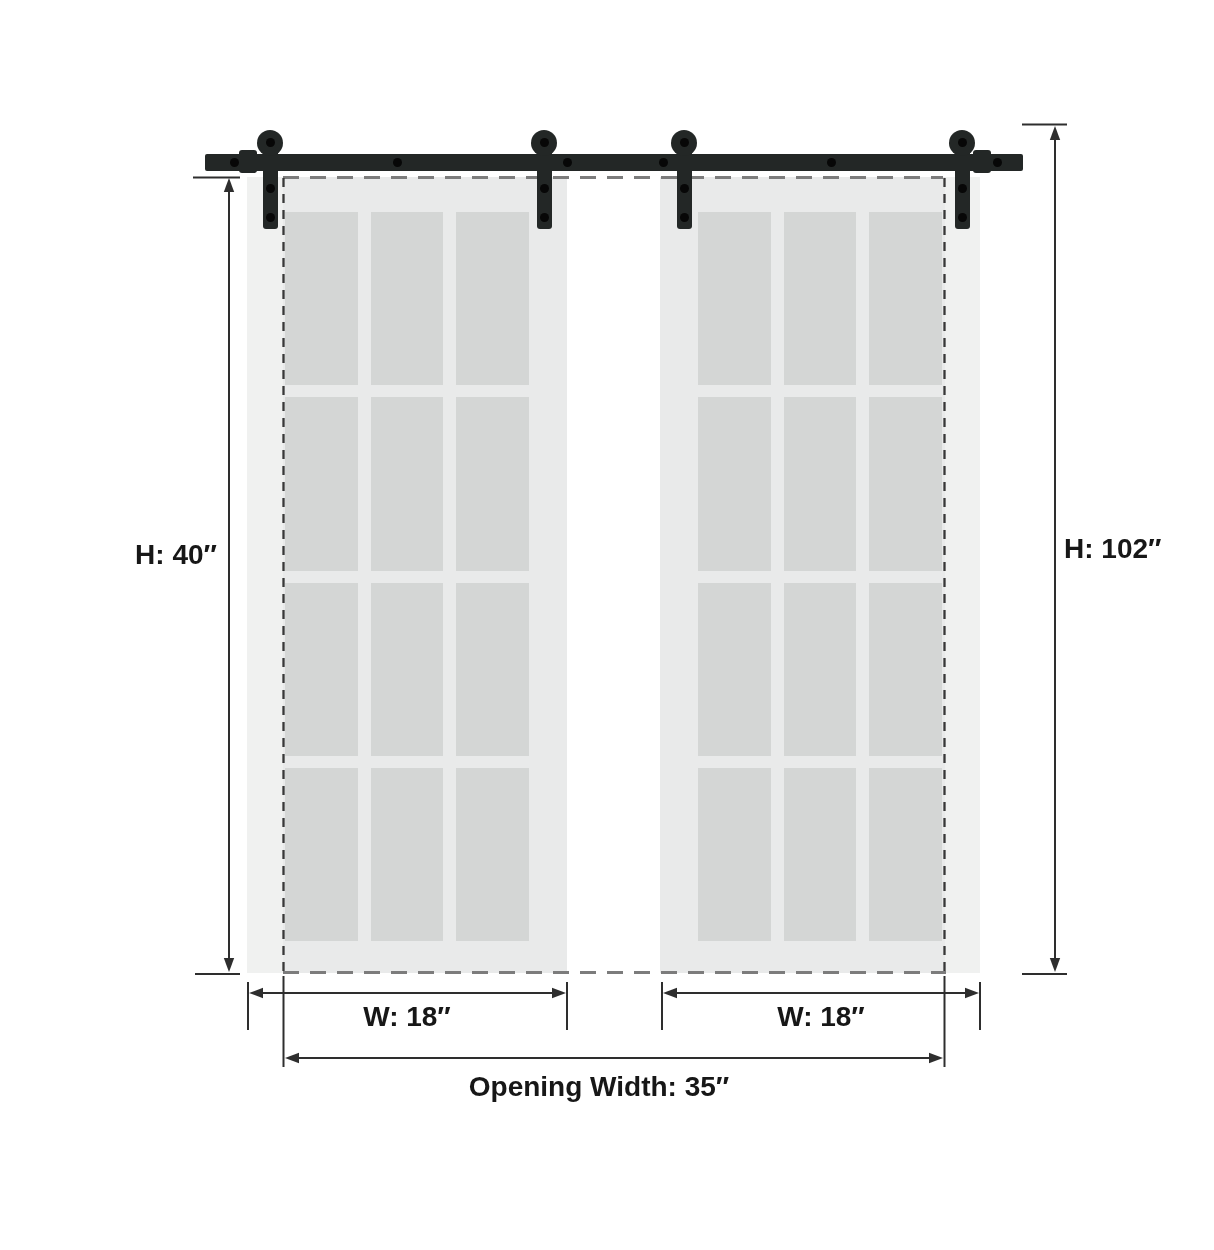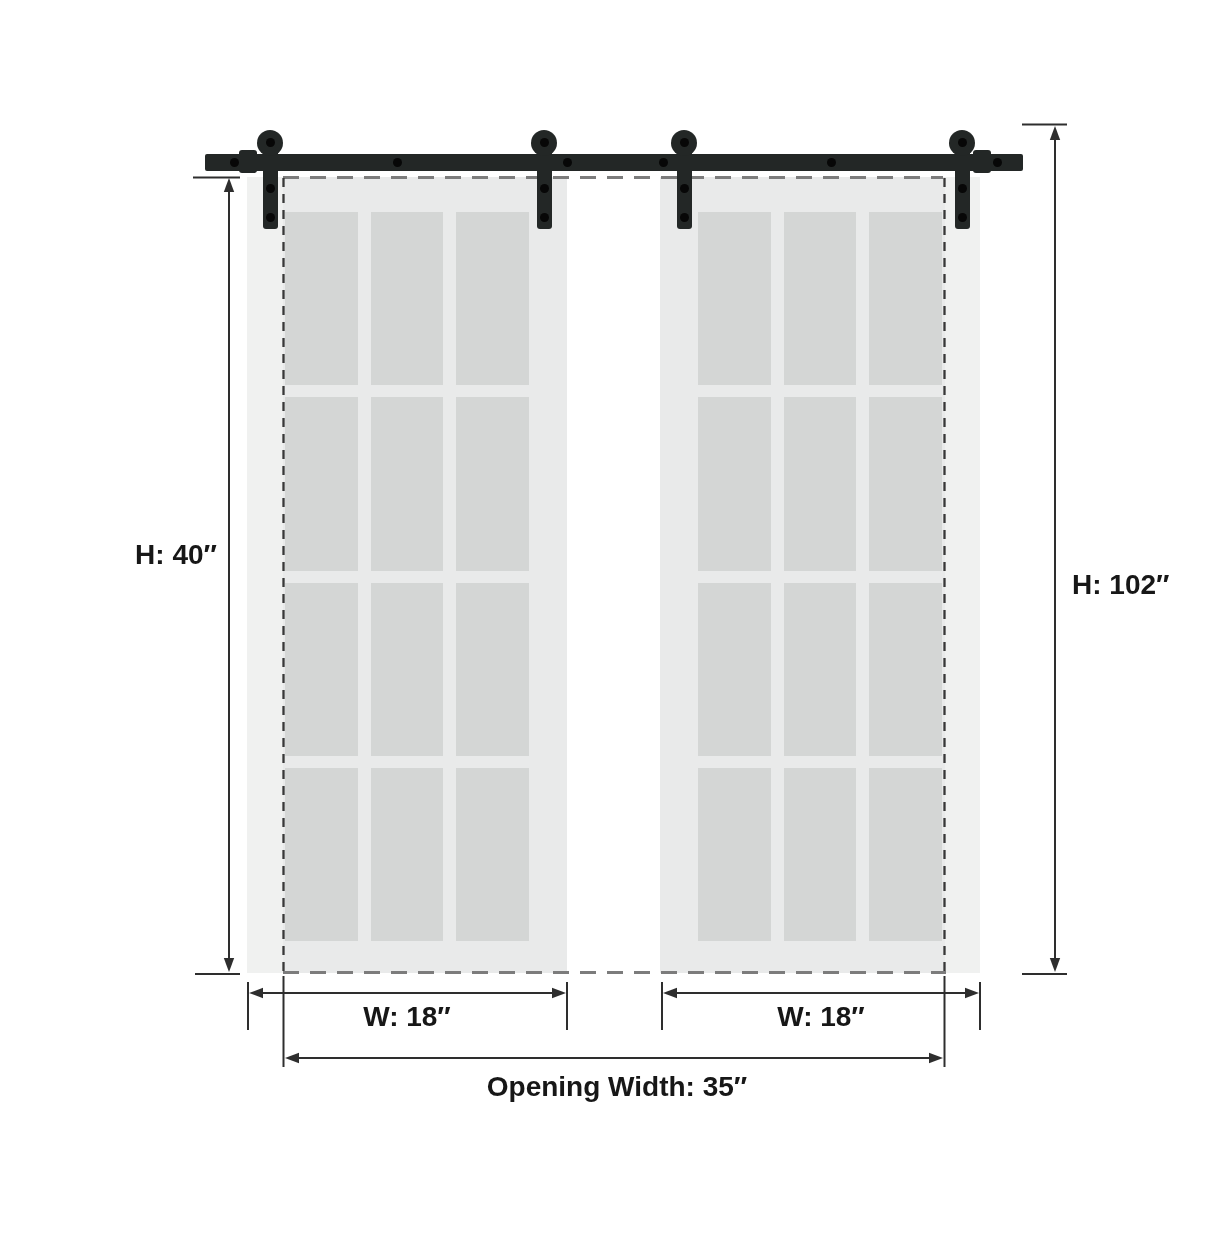--- a/index.html
+++ b/index.html
@@ -40,24 +40,24 @@
   .dim-fill{fill:var(--c-dimension-line);stroke:none;}
   
   #hardware{position:absolute;left:0;top:0;z-index:6;width:100%;height:0;}
   
   .dim-label{
     position:absolute;z-index:7;
     font-weight:700;font-size:28px;line-height:1.05;color:#171717;
     white-space:nowrap;
   }
   #label-h96{right:997px;top:540px;text-align:right;}
-  #label-h102{left:1064px;top:570px;margin-left:8px;}
+  #label-h102{left:1064px;top:534px;}
   #label-w18-left{left:307px;width:200px;top:1002px;text-align:center;}
   #label-w18-right{left:721px;width:200px;top:1002px;text-align:center;}
-  #label-opening{left:417px;width:400px;top:1072px;text-align:center;}
+  #label-opening{left:399px;width:400px;top:1072px;text-align:center;}
 </style>
 </head>
 <body>
 
 <div id="canvas">
 
   <div class="door" id="door-left">
     <div class="door-overlap"></div>
     <div class="pane-grid">
         <div class="pane"></div>

